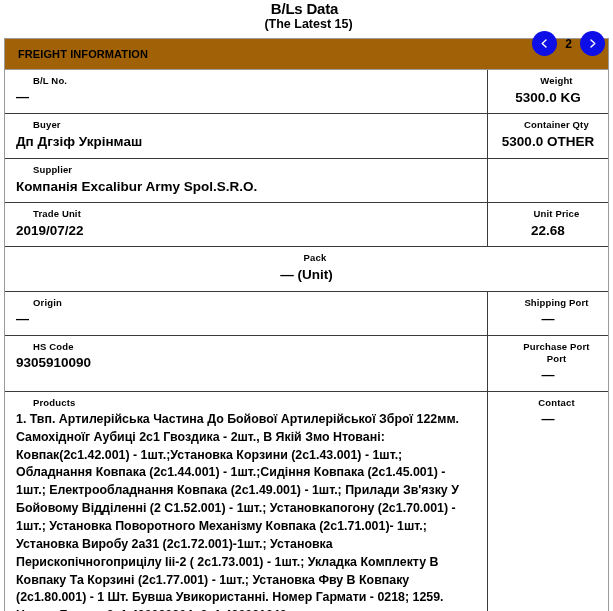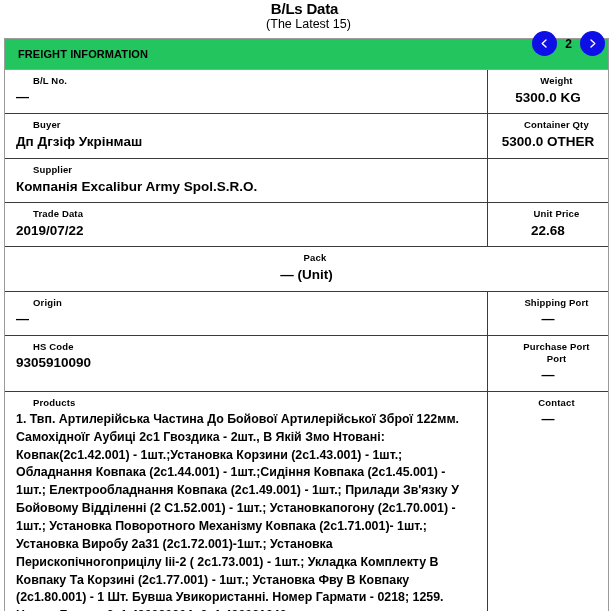--- a/index.html
+++ b/index.html
@@ -25,21 +25,21 @@
     flex-direction: column;
   }
   .title-main {
     font-size: 15px;
     font-weight: bold;
     letter-spacing: -0.2px;
     white-space: nowrap;
   }
   .title-sub {
     font-size: 12.5px;
-    font-weight: normal;
+    font-weight: bold;
     margin-left: 8px;
     white-space: nowrap;
   }
   .pager {
     margin-left: auto;
     display: flex;
     align-items: center;
     gap: 7px;
   }
   .pager-btn {
@@ -63,21 +63,21 @@
   }
 
   
   .card {
     margin: 0 4px;
     border: 1px solid #9b9b9b;
     box-sizing: border-box;
     width: 605px;
   }
   .section-head {
-    background: #22c55e;
+    background: #a16207;
     border-bottom: 1px solid #9b9b9b;
     padding: 9px 28px 9px 13px;
     font-size: 11px;
     font-weight: bold;
     letter-spacing: 0.1px;
   }
 
   .row {
     display: flex;
     border-bottom: 1px solid #3b3b3b;
@@ -182,21 +182,21 @@
 
   <div class="row">
     <div class="cell cell-left">
       <div class="label">Supplier</div>
       <div class="value">Компанія Excalibur Army Spol.S.R.O.</div>
     </div>
   </div>
 
   <div class="row">
     <div class="cell cell-left">
-      <div class="label">Trade Data</div>
+      <div class="label">Trade Unit</div>
       <div class="value">2019/07/22</div>
     </div>
     <div class="cell cell-right">
       <div class="label">Unit Price</div>
       <div class="value">22.68</div>
     </div>
   </div>
 
   <div class="row">
     <div class="cell cell-right">

